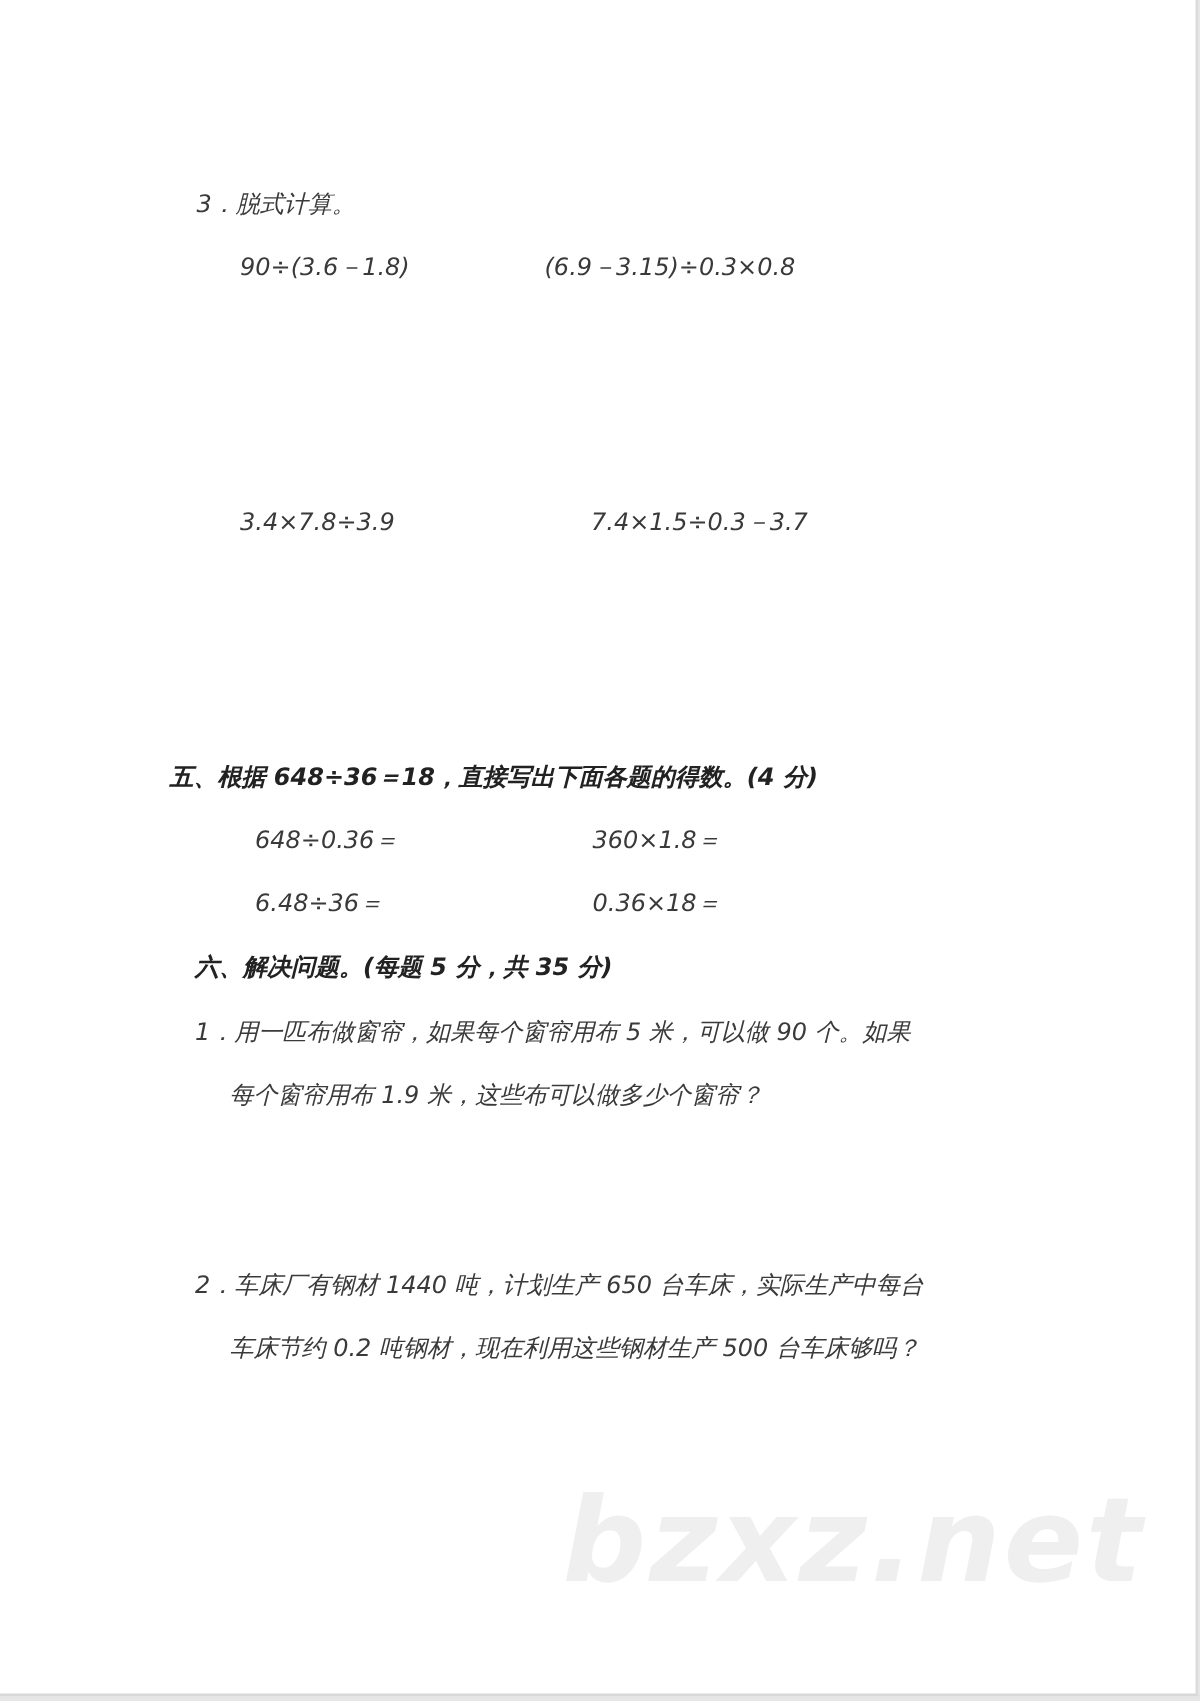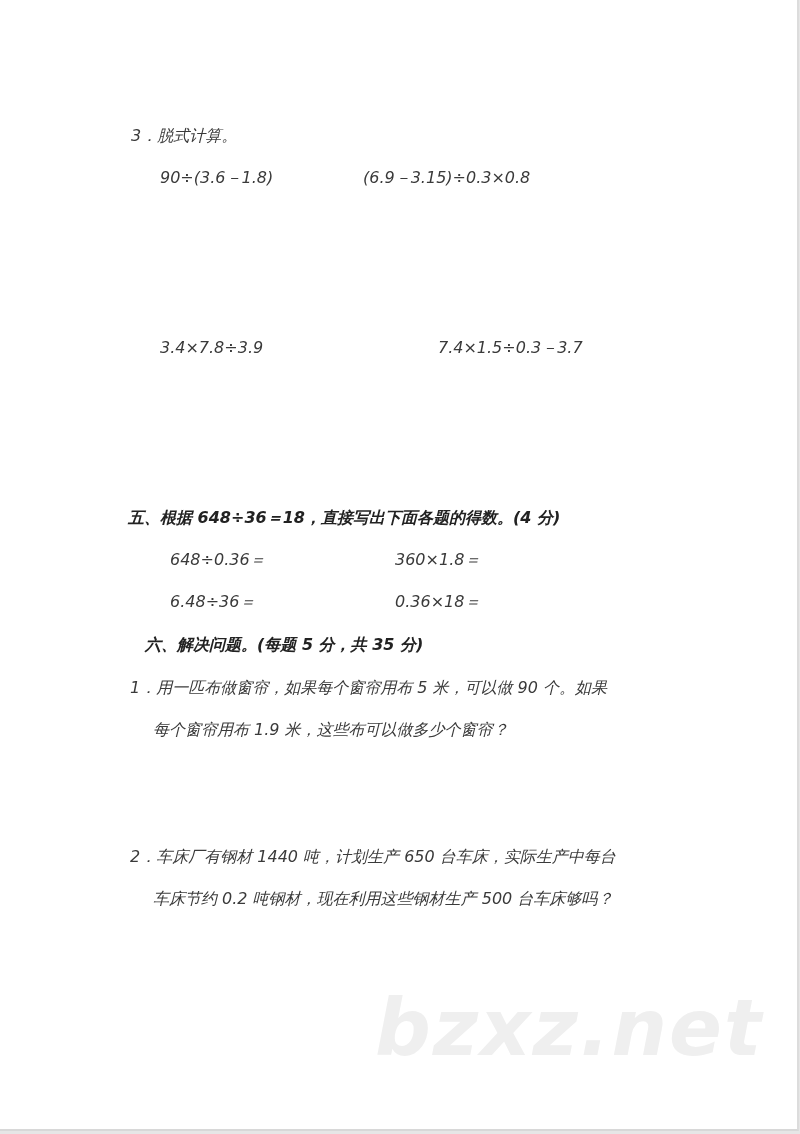--- a/index.html
+++ b/index.html
@@ -6,38 +6,38 @@
     body {
       width: 800px; height: 1134px; background: #e6e6e6;
       font-family: "DejaVu Sans", "Liberation Sans", sans-serif;
       color: #333; position: relative; overflow: hidden;
     }
     .page {
       position: absolute; left: 0; top: 0; width: 797px; height: 1129px;
       background: #ffffff; border-right: 2px solid #dcdcdc; border-bottom: 2px solid #d8d8d8; font-style: italic;
     }
     .t { position: absolute; white-space: nowrap; font-size: 16px; line-height: 20px; color: #3a3a3a; }
-    .b { font-weight: bold; color: #222; margin-left: 15px; }
+    .b { font-weight: bold; color: #222; }
     .watermark {
       position: absolute; left: 375px; top: 988px;
       font-family: "DejaVu Sans", "Liberation Sans", sans-serif;
       font-weight: bold; font-size: 78px; letter-spacing: 2px;
       color: #efefef; line-height: 80px;
     }
   </style>
 </head>
 <body>
 
 <div class="page">
 
   <div class="t" style="left:131px; top:126px;">3．脱式计算。</div>
   <div class="t" style="left:160px; top:168px;">90÷(3.6－1.8)</div>
   <div class="t" style="left:363px; top:168px;">(6.9－3.15)÷0.3×0.8</div>
   <div class="t" style="left:160px; top:338px;">3.4×7.8÷3.9</div>
-  <div class="t" style="left:438px; top:338px;">7.4×1.5÷0.3－3.7</div>
+  <div class="t" style="left:394px; top:338px;">7.4×1.5÷0.3－3.7</div>
 
   <div class="t b" style="left:113px; top:508px;">五、根据 648÷36＝18，直接写出下面各题的得数。(4 分)</div>
   <div class="t" style="left:170px; top:550px;">648÷0.36＝</div>
   <div class="t" style="left:395px; top:550px;text-align:right;">360×1.8＝</div>
   <div class="t" style="left:170px; top:592px;">6.48÷36＝</div>
   <div class="t" style="left:395px; top:592px;">0.36×18＝</div>
 
   <div class="t b" style="left:130px; top:635px;">六、解决问题。(每题 5 分，共 35 分)</div>
   <div class="t" style="left:130px; top:678px;">1．用一匹布做窗帘，如果每个窗帘用布 5 米，可以做 90 个。如果</div>
   <div class="t" style="left:153px; top:720px;">每个窗帘用布 1.9 米，这些布可以做多少个窗帘？</div>

